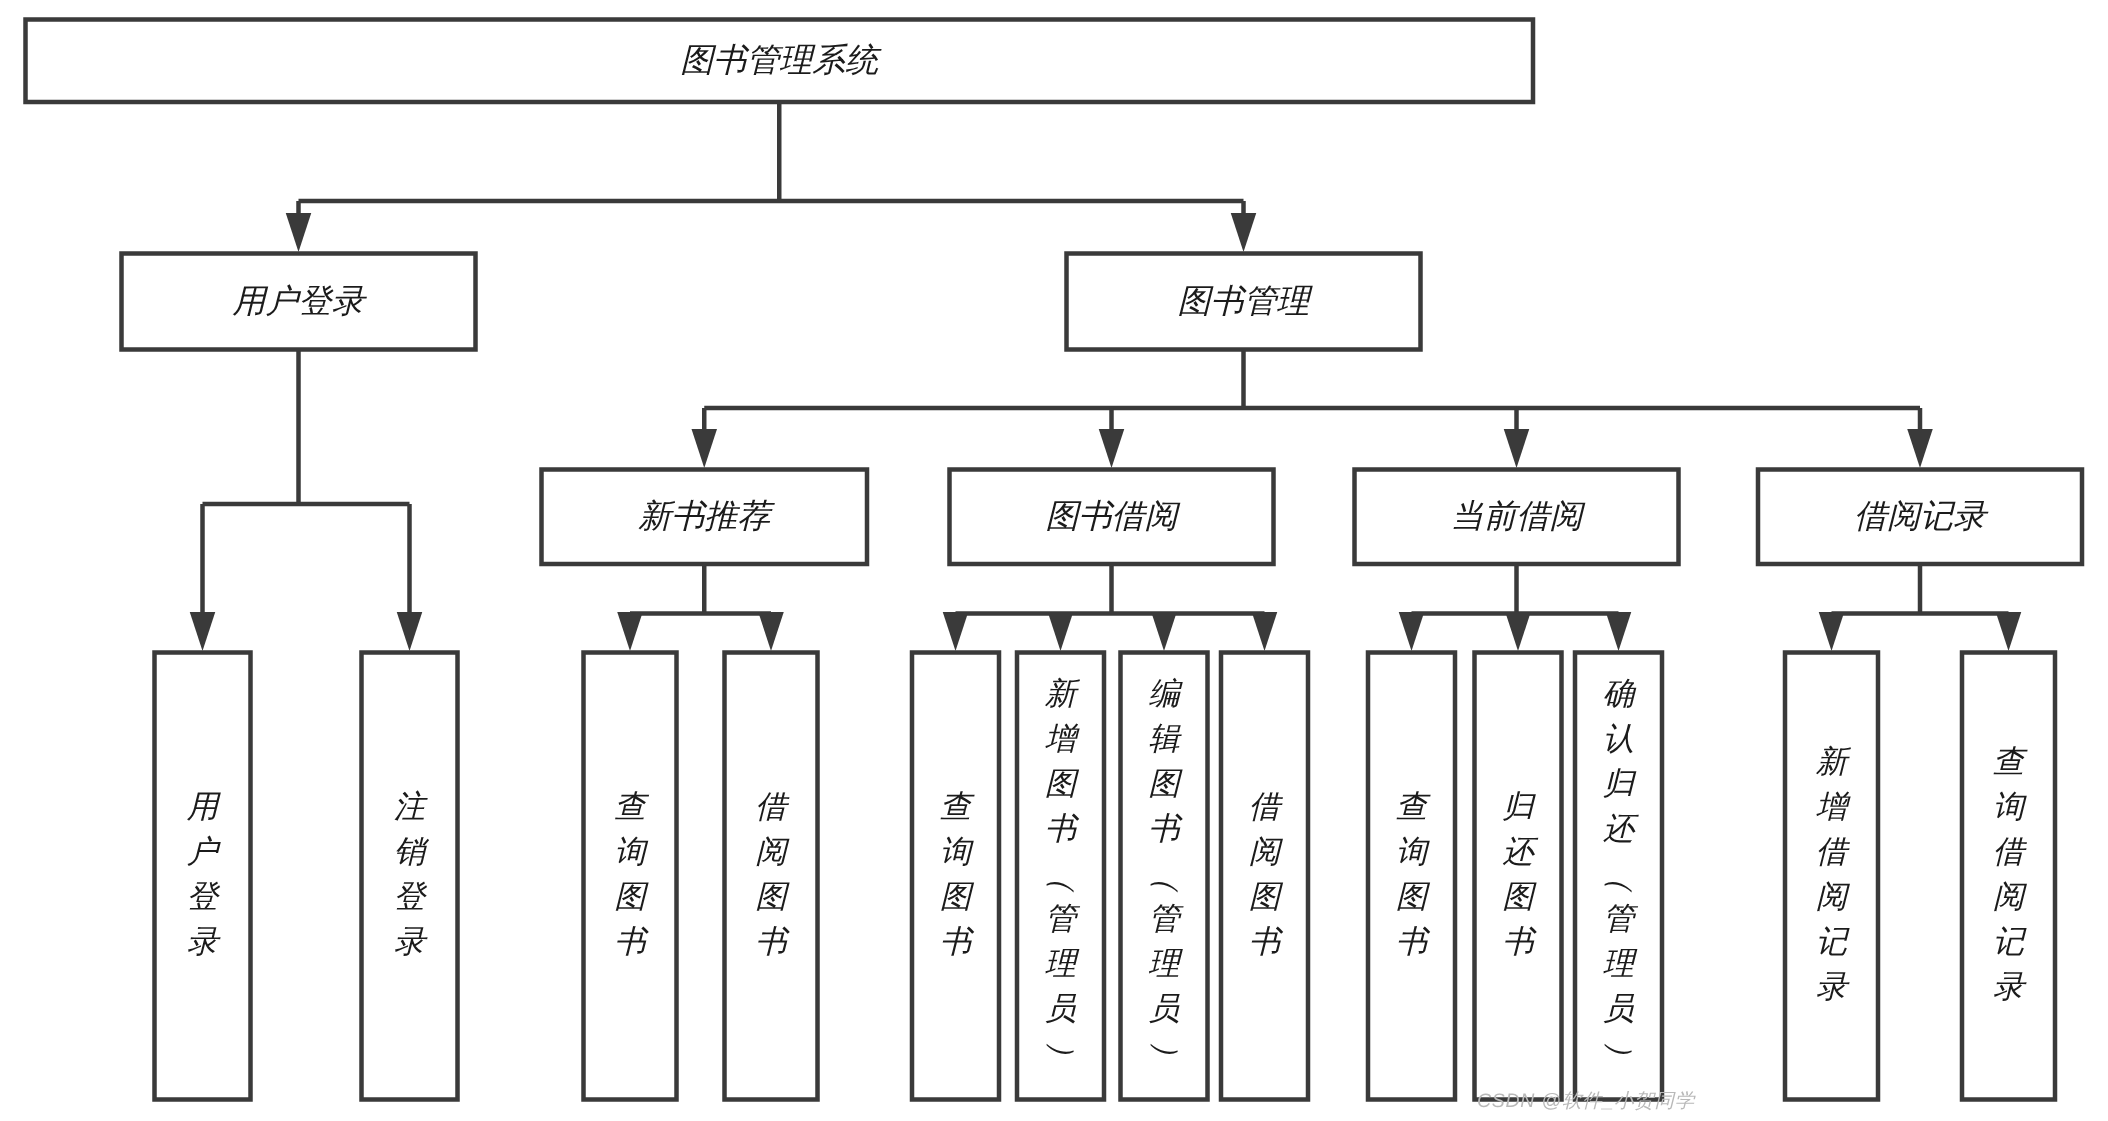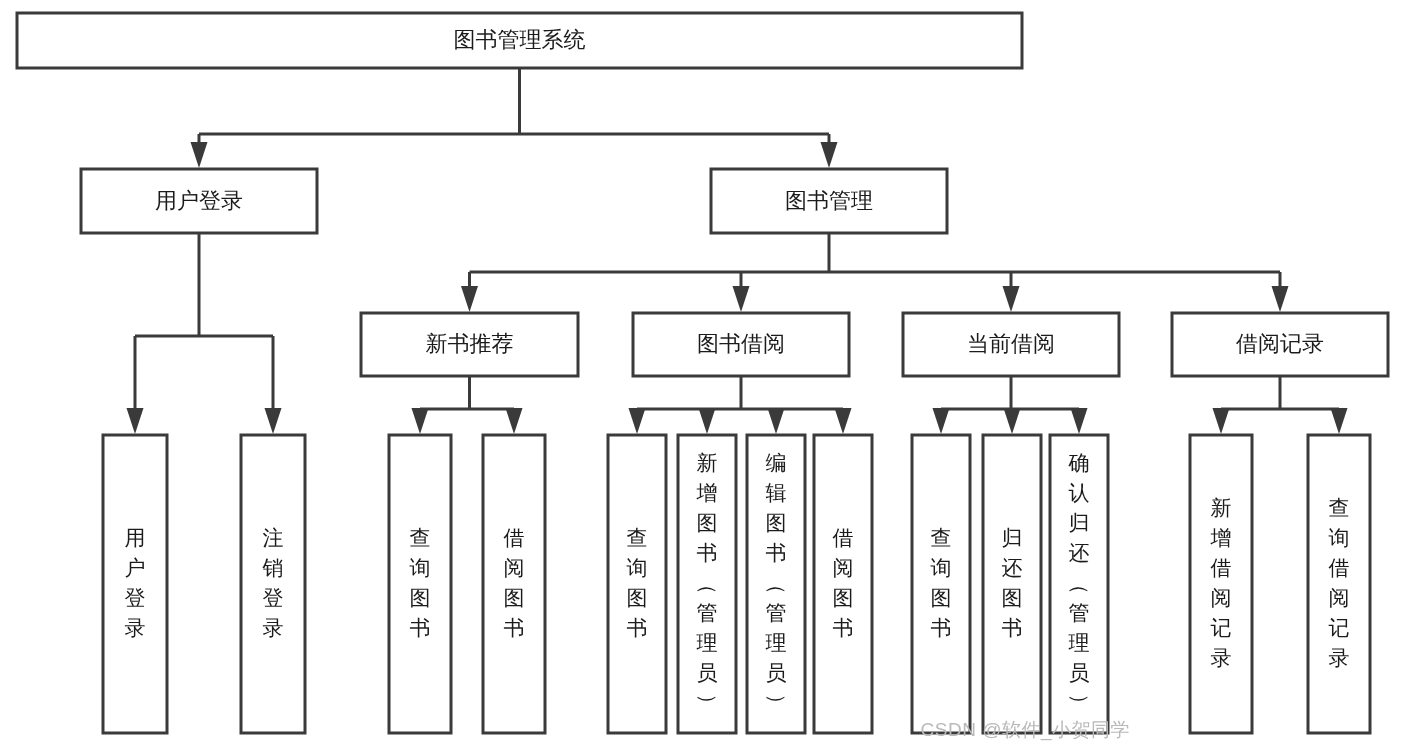--- a/index.html
+++ b/index.html
@@ -11,20 +11,21 @@
     width: 1405px;
     height: 747px;
     font-family: "Liberation Sans", "DejaVu Sans", sans-serif;
     overflow: hidden;
     position: relative;
   }
   #diagram-root {
     position: relative;
     width: 1138px;
     height: 747px;
+    font-style: italic;
   }
   svg#flow {
     position: absolute;
     top: 0;
     left: 0;
     width: 1405px;
     height: 747px;
     display: block;
   }
   .node-box {
@@ -54,21 +55,21 @@
   }
   .node-label.vertical {
     font-size: 21px;
     letter-spacing: 0px;
   }
   .watermark {
     position: absolute;
     right: 8px;
     bottom: 4px;
     font-family: "Liberation Sans", "DejaVu Sans", sans-serif;
-    font-size: 19px;
+    font-size: 13px;
     color: #b9b9b9;
     white-space: nowrap;
     letter-spacing: 0.5px;
     user-select: none;
   }
 </style>
 </head>
 <body>
 
 <div id="diagram-root">

